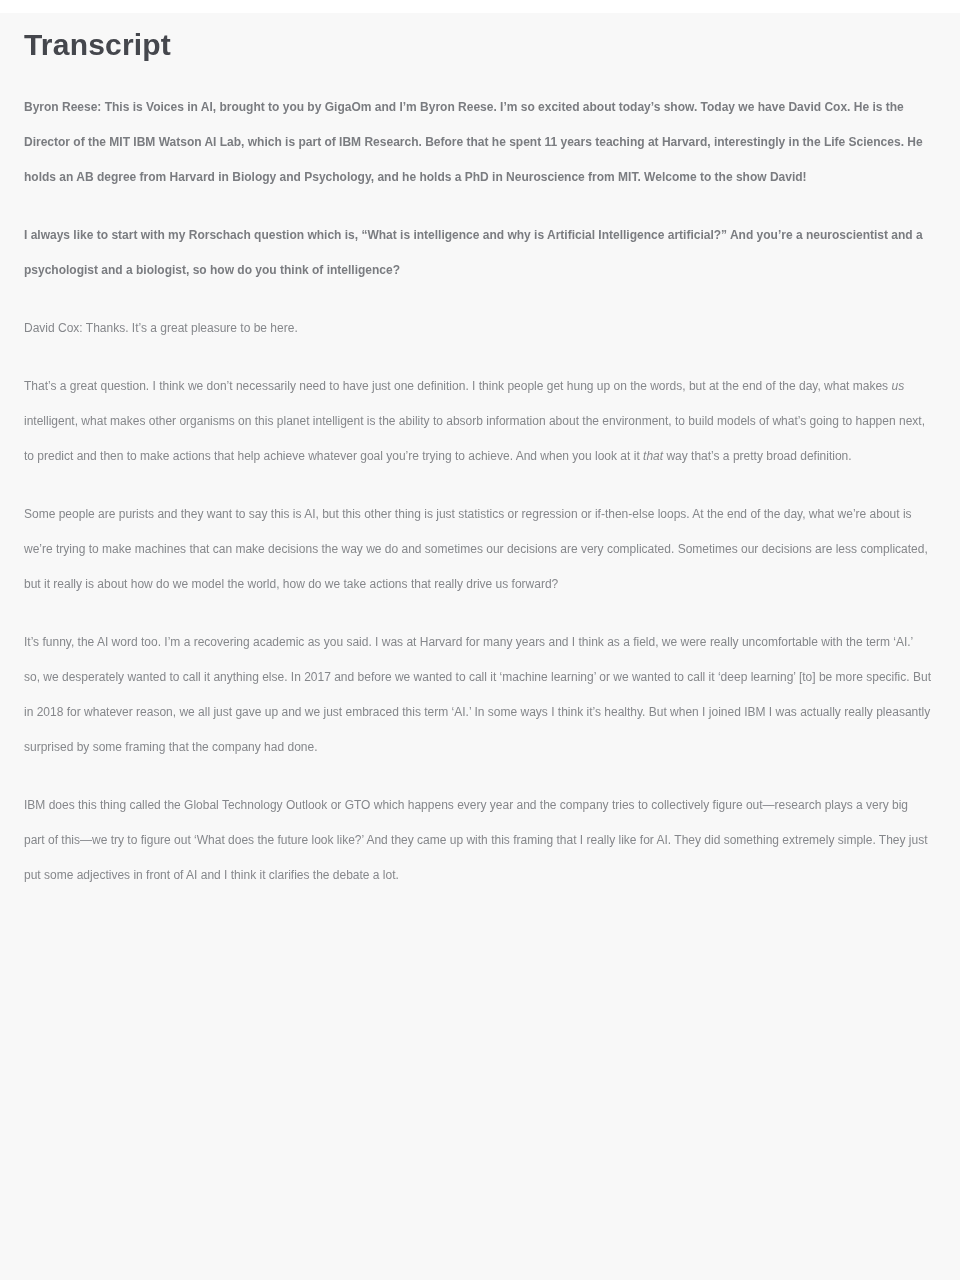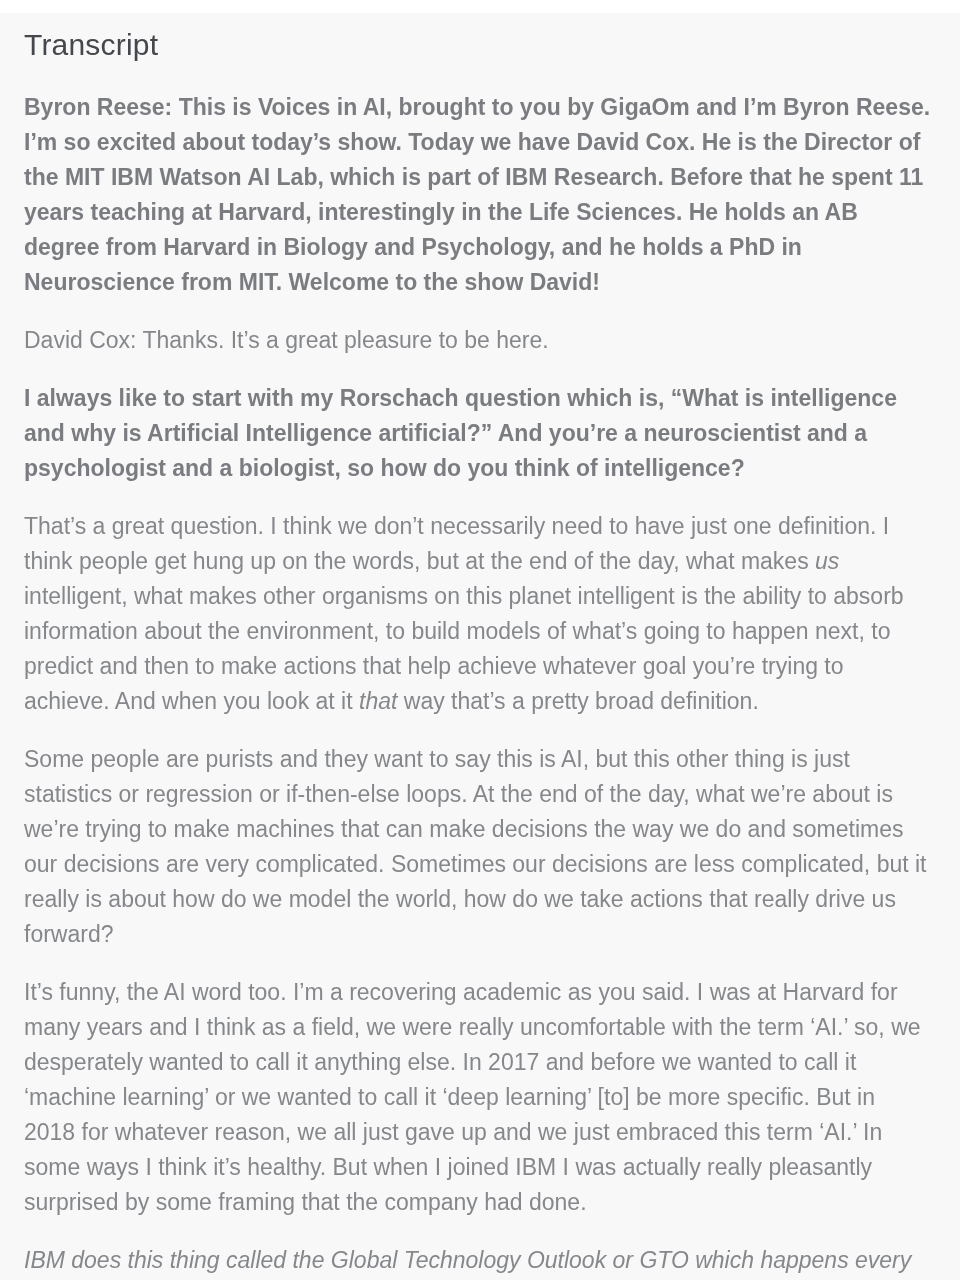--- a/index.html
+++ b/index.html
@@ -18,56 +18,55 @@
     background: #ffffff;
   }
   .content {
     box-sizing: border-box;
     background: #f8f8f8;
     min-height: 1267px;
     padding: 8px 26px 60px 24px;
   }
   .page-title {
     font-size: 30px;
-    font-weight: 400;
+    font-weight: 700;
     color: #45474d;
     letter-spacing: 0.2px;
     margin: 7px 0 27px 0;
     line-height: 1.15;
   }
   .transcript-body {
     max-width: 908px;
   }
   .para {
-    font-size: 23px;
+    font-size: 12px;
     line-height: 35px;
     color: #85878b;
     margin: 0 0 23px 0;
     font-weight: 400;
   }
   .para.bold {
     font-weight: 700;
     color: #7a7c80;
   }
   .para em {
   }
   .para:last-child {
     margin-bottom: 0;
-    font-style: italic;
   }
 </style>
 </head>
 <body>
 
 <div class="top-strip"></div>
 
 <main class="content">
   <h1 class="page-title">Transcript</h1>
   <div class="transcript-body" id="paragraphs">
       <p class="para bold"><span>Byron Reese: This is Voices in AI, brought to you by GigaOm and I’m Byron Reese. I’m so excited about today’s show. Today we have David Cox. He is the Director of the MIT IBM Watson AI Lab, which is part of IBM Research. Before that he spent 11 years teaching at Harvard, interestingly in the Life Sciences. He holds an AB degree from Harvard in Biology and Psychology, and he holds a PhD in Neuroscience from MIT. Welcome to the show David!</span></p>
+      <p class="para bold"><span>I always like to start with my Rorschach question which is, “What is intelligence and why is Artificial Intelligence artificial?” And you’re a neuroscientist and a psychologist and a biologist, so how do you think of intelligence?</span></p>
       <p class="para"><span>David Cox: Thanks. It’s a great pleasure to be here.</span></p>
-      <p class="para bold"><span>I always like to start with my Rorschach question which is, “What is intelligence and why is Artificial Intelligence artificial?” And you’re a neuroscientist and a psychologist and a biologist, so how do you think of intelligence?</span></p>
       <p class="para"><span>That’s a great question. I think we don’t necessarily need to have just one definition. I think people get hung up on the words, but at the end of the day, what makes </span><em>us</em><span> intelligent, what makes other organisms on this planet intelligent is the ability to absorb information about the environment, to build models of what’s going to happen next, to predict and then to make actions that help achieve whatever goal you’re trying to achieve. And when you look at it </span><em>that</em><span> way that’s a pretty broad definition.</span></p>
       <p class="para"><span>Some people are purists and they want to say this is AI, but this other thing is just statistics or regression or if-then-else loops. At the end of the day, what we’re about is we’re trying to make machines that can make decisions the way we do and sometimes our decisions are very complicated. Sometimes our decisions are less complicated, but it really is about how do we model the world, how do we take actions that really drive us forward?</span></p>
       <p class="para"><span>It’s funny, the AI word too. I’m a recovering academic as you said. I was at Harvard for many years and I think as a field, we were really uncomfortable with the term ‘AI.’ so, we desperately wanted to call it anything else. In 2017 and before we wanted to call it ‘machine learning’ or we wanted to call it ‘deep learning’ [to] be more specific. But in 2018 for whatever reason, we all just gave up and we just embraced this term ‘AI.’ In some ways I think it’s healthy. But when I joined IBM I was actually really pleasantly surprised by some framing that the company had done.</span></p>
       <p class="para"><span>IBM does this thing called the Global Technology Outlook or GTO which happens every year and the company tries to collectively figure out—research plays a very big part of this—we try to figure out ‘What does the future look like?’ And they came up with this framing that I really like for AI. They did something extremely simple. They just put some adjectives in front of AI and I think it clarifies the debate a lot.</span></p>
     </div>
 </main>
 
 </body></html>

